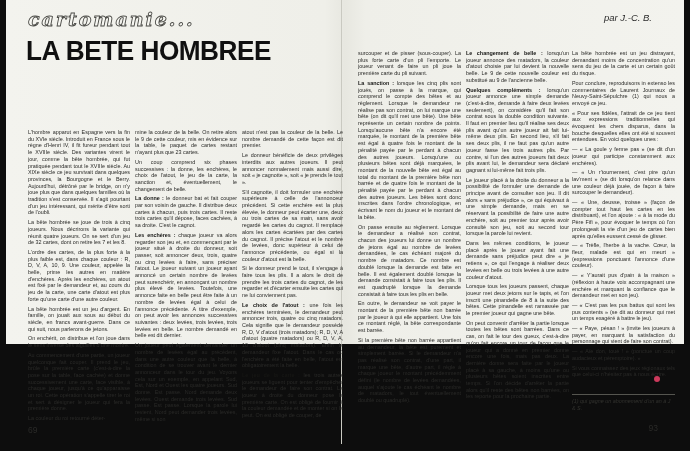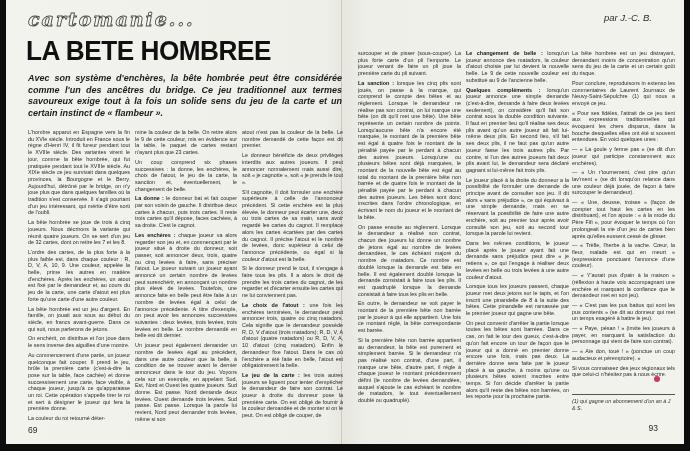--- a/index.html
+++ b/index.html
@@ -3,21 +3,21 @@
 <meta charset="utf-8">
 <style>
   html,body{margin:0;padding:0;}
   body{
     width:690px;height:451px;position:relative;overflow:hidden;
     background:#0d0d0d;
     font-family:"Liberation Sans", sans-serif;
     -webkit-font-smoothing:antialiased;
   }
   #page{
-    position:absolute;left:6px;top:0;width:678px;height:444px;
+    position:absolute;left:6px;top:0;width:678px;height:344px;
     background:linear-gradient(90deg,#f3f3ee 0%,#efefe9 47%,#e7e7e0 50%,#efefe9 53%,#f3f3ee 100%);
   }
   .edge{position:absolute;background:#0d0d0d;}
   #edge-left{left:0;top:0;width:6px;height:451px;}
   #edge-right{right:0;top:0;width:6px;height:451px;}
   #edge-bottom{left:0;bottom:0;width:690px;height:7px;}
   #gutter-line{position:absolute;left:335px;top:0;width:1px;height:444px;background:#c9c9c1;}
 
   
   #section-script{
@@ -71,21 +71,20 @@
 </style>
 </head>
 <body>
 
 <div id="page">
   <div id="gutter-line"></div>
 
   <div id="section-script">cartomanie...</div>
   <div id="byline">par J.-C. B.</div>
   <div id="main-title">LA BETE HOMBREE</div>
-  <div id="intro">Avec son système d'enchères, la bête hombrée peut être considérée comme l'un des ancêtres du bridge. Ce jeu traditionnel aux termes savoureux exige tout à la fois un solide sens du jeu de la carte et un certain instinct de « flambeur ».</div>
 
   <div id="col-1" class="col">
       <p>L'hombre apparut en Espagne vers la fin du XVIe siècle. Introduit en France sous le règne d'Henri IV, il fit fureur pendant tout le XVIIIe siècle. Des variantes virent le jour, comme la bête hombrée, qui fut pratiquée pendant tout le XVIIIe siècle. Au XIXe siècle ce jeu survivait dans quelques provinces, la Bourgogne et le Berry. Aujourd'hui, détrôné par le bridge, on n'y joue plus que dans quelques familles où la tradition s'est conservée. Il s'agit pourtant d'un jeu intéressant, qui mérite d'être sorti de l'oubli.</p>
       <p>La bête hombrée se joue de trois à cinq joueurs. Nous décrirons la variante qui réunit quatre joueurs. On se sert d'un jeu de 32 cartes, dont on retire les 7 et les 8.</p>
       <p>L'ordre des cartes, de la plus forte à la plus faible est, dans chaque couleur : R, D, V, A, 10, 9. Une couleur, appelée la belle, prime les autres en matière d'enchères. Après les enchères, un atout est fixé par le demandeur et, au cours du jeu de la carte, une carte d'atout est plus forte qu'une carte d'une autre couleur.</p>
       <p>La bête hombrée est un jeu d'argent. En famille, on jouait aux sous au début du siècle, en francs avant-guerre. Dans ce qui suit, nous parlerons de jetons.</p>
       <p>On enchérit, on distribue et l'on joue dans le sens inverse des aiguilles d'une montre.</p>
       <p>Au commencement d'une partie, un joueur quelconque fait couper. Il prend le jeu, brûle la première carte (c'est-à-dire la pose sur la table, face cachée) et donne successivement une carte, face visible, à chaque joueur, jusqu'à ce qu'apparaisse un roi. Cette opération s'appelle tirer le roi et sert à désigner le joueur qui fera la première donne.</p>
       <p>La couleur du roi retourné déter-</p>
     </div>

